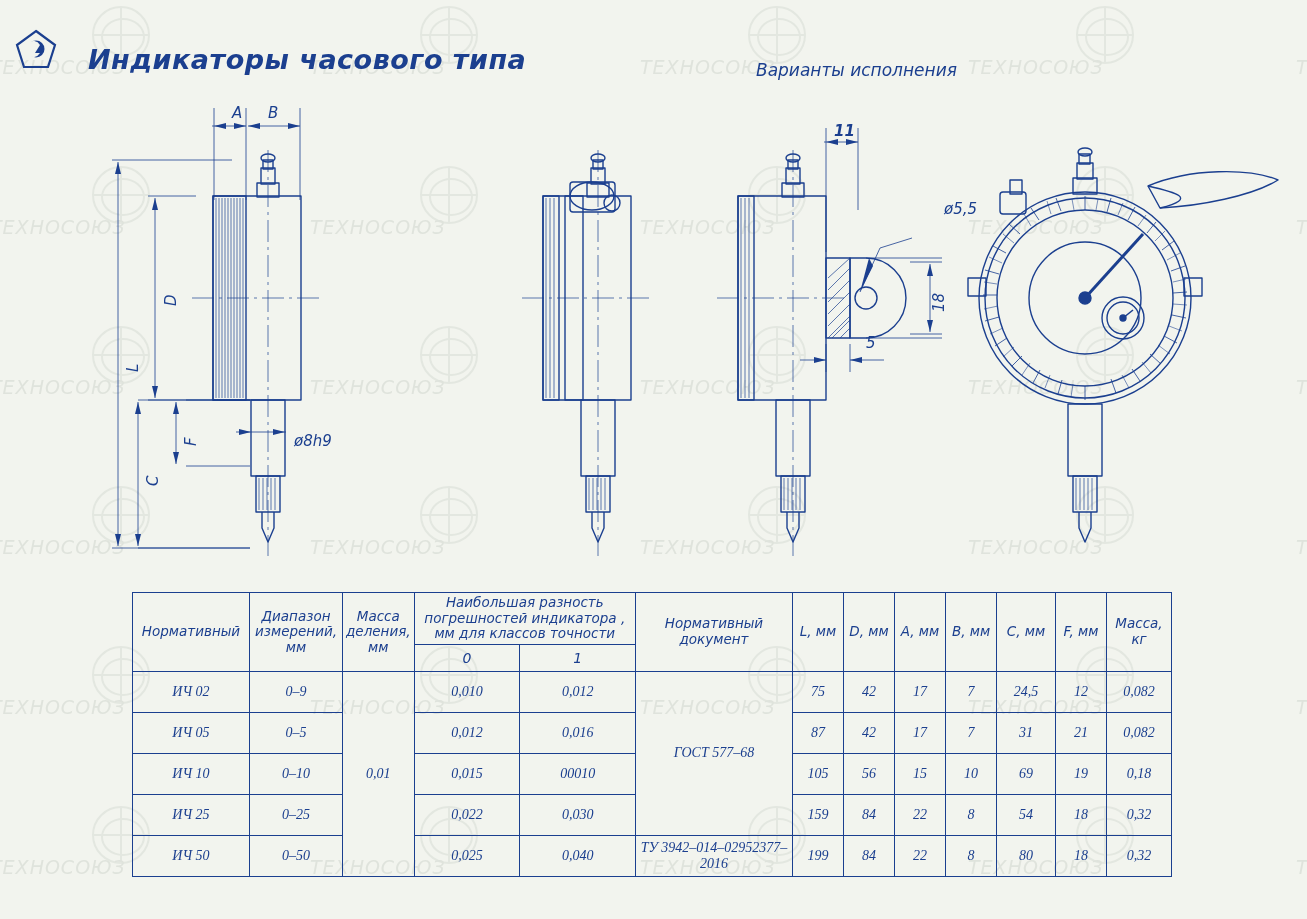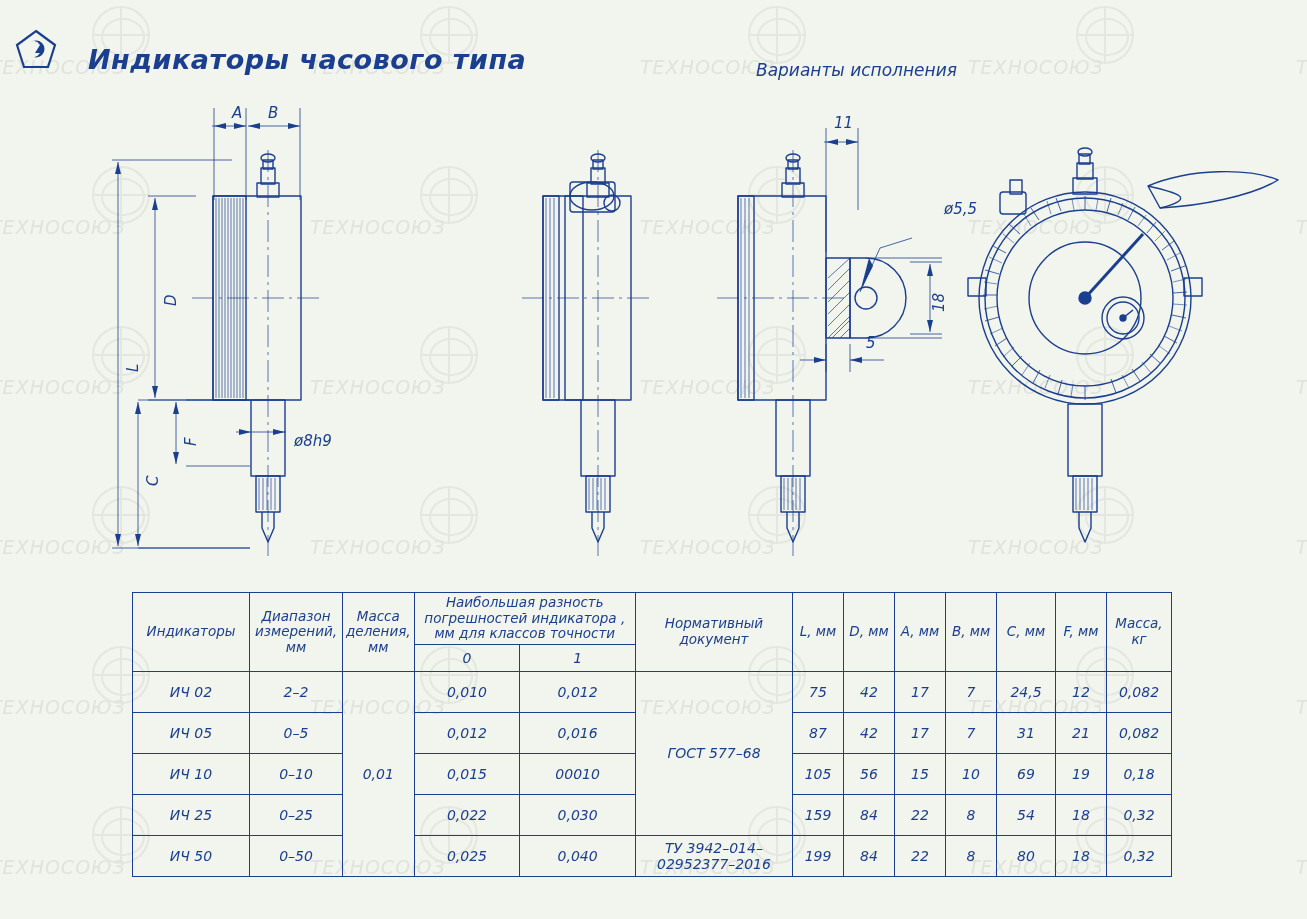--- a/index.html
+++ b/index.html
@@ -78,21 +78,21 @@
   .tbl td,.tbl th{
     border:1px solid #1b3f8f;
     text-align:center;
     font-weight:normal;
     font-style:italic;
     font-size:14px;
     padding:2px 3px;
     font-family:"DejaVu Sans", sans-serif;
   }
   .tbl .hd{height:62px;line-height:1.15;font-size:13.5px;}
-  .tbl .row td{height:36px;}
+  .tbl .row td{height:36px;font-family:Liberation Serif, serif;}
   .small{font-size:11.5px;}
 </style>
 </head>
 <body>
 
 <div class="sheet">
 
   <div class="wm-layer">
     <div class="wmg" style="left:92px;top:6px;">
         <i></i>
@@ -479,50 +479,50 @@
     </g>
   </svg>
 
   <div class="lbl" style="left:232px;top:104px;">A</div>
   <div class="lbl" style="left:268px;top:104px;">B</div>
   <div class="lbl rot" style="left:162px;top:306px;">D</div>
   <div class="lbl rot" style="left:124px;top:372px;">L</div>
   <div class="lbl rot" style="left:144px;top:486px;">C</div>
   <div class="lbl rot" style="left:182px;top:446px;">F</div>
   <div class="lbl" style="left:294px;top:432px;">ø8h9</div>
-  <div class="lbl" style="left:834px;top:114px;">11</div>
+  <div class="lbl" style="left:834px;top:122px;font-weight:bold;">11</div>
   <div class="lbl" style="left:866px;top:334px;">5</div>
   <div class="lbl rot" style="left:930px;top:312px;">18</div>
   <div class="lbl" style="left:944px;top:200px;">ø5,5</div>
 
   <table class="tbl">
     <thead>
       <tr>
-        <th class="hd" rowspan="2" style="width:110px;">Индикаторы</th>
+        <th class="hd" rowspan="2" style="width:110px;">Нормативный</th>
         <th class="hd" rowspan="2" style="width:86px;">Диапазон измерений, мм</th>
         <th class="hd" rowspan="2" style="width:58px;">Масса деления, мм</th>
         <th class="hd" colspan="2" style="width:230px;height:38px;">Наибольшая разность погрешностей индикатора , мм для классов точности</th>
         <th class="hd" rowspan="2" style="width:150px;">Нормативный документ</th>
         <th class="hd" rowspan="2" style="width:44px;">L, мм</th>
         <th class="hd" rowspan="2" style="width:44px;">D, мм</th>
         <th class="hd" rowspan="2" style="width:44px;">A, мм</th>
         <th class="hd" rowspan="2" style="width:44px;margin-left:46px;">B, мм</th>
         <th class="hd" rowspan="2" style="width:52px;">C, мм</th>
         <th class="hd" rowspan="2" style="width:44px;">F, мм</th>
         <th class="hd" rowspan="2" style="width:58px;">Масса, кг</th>
       </tr>
       <tr>
         <th style="height:22px;">0</th>
         <th style="height:22px;">1</th>
       </tr>
     </thead>
     <tbody>
       <tr class="row">
         <td>ИЧ 02</td>
-        <td>2–2</td>
+        <td>0–9</td>
         <td rowspan="5">0,01</td>
         <td>0,010</td>
         <td>0,012</td>
         <td rowspan="4">ГОСТ 577–68</td>
         <td>75</td>
         <td>42</td>
         <td>17</td>
         <td>7</td>
         <td>24,5</td>
         <td>12</td>

